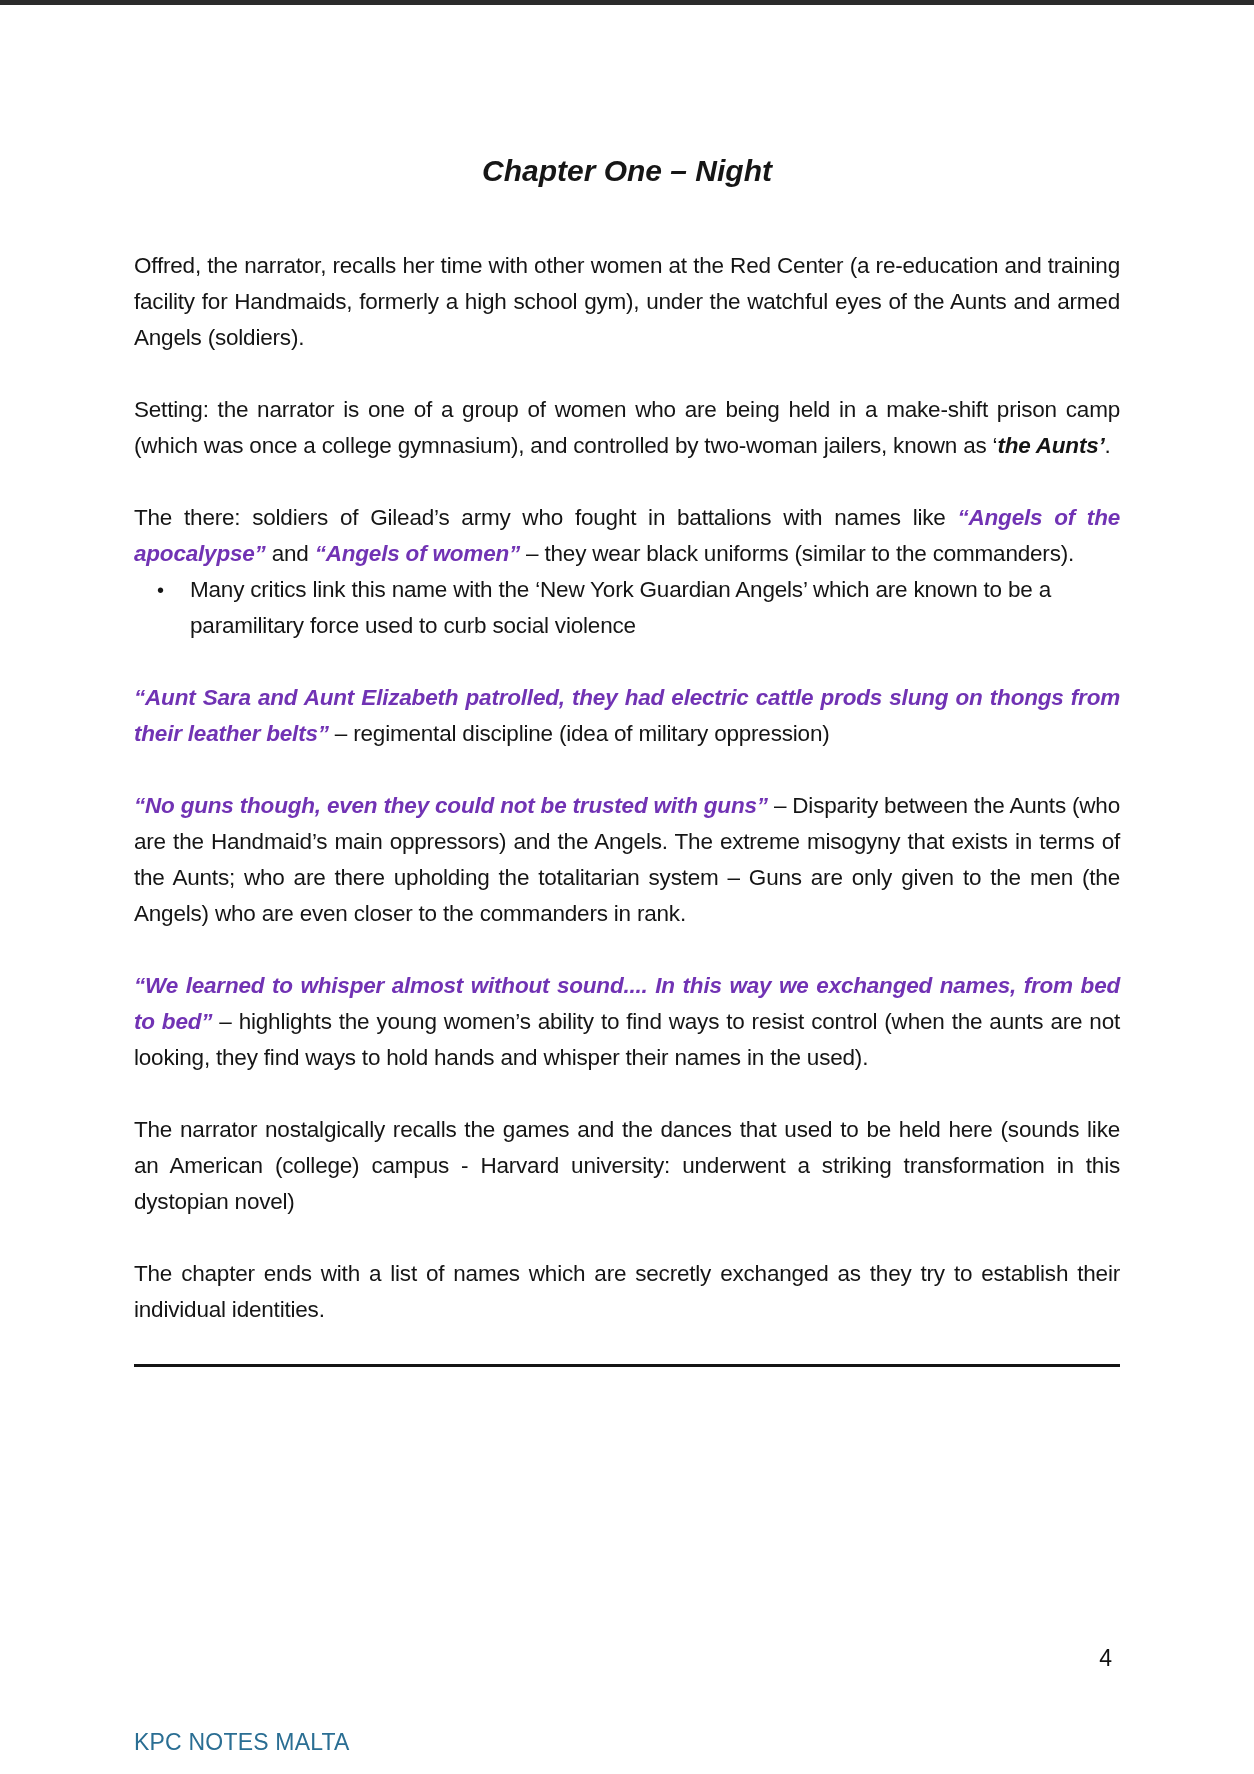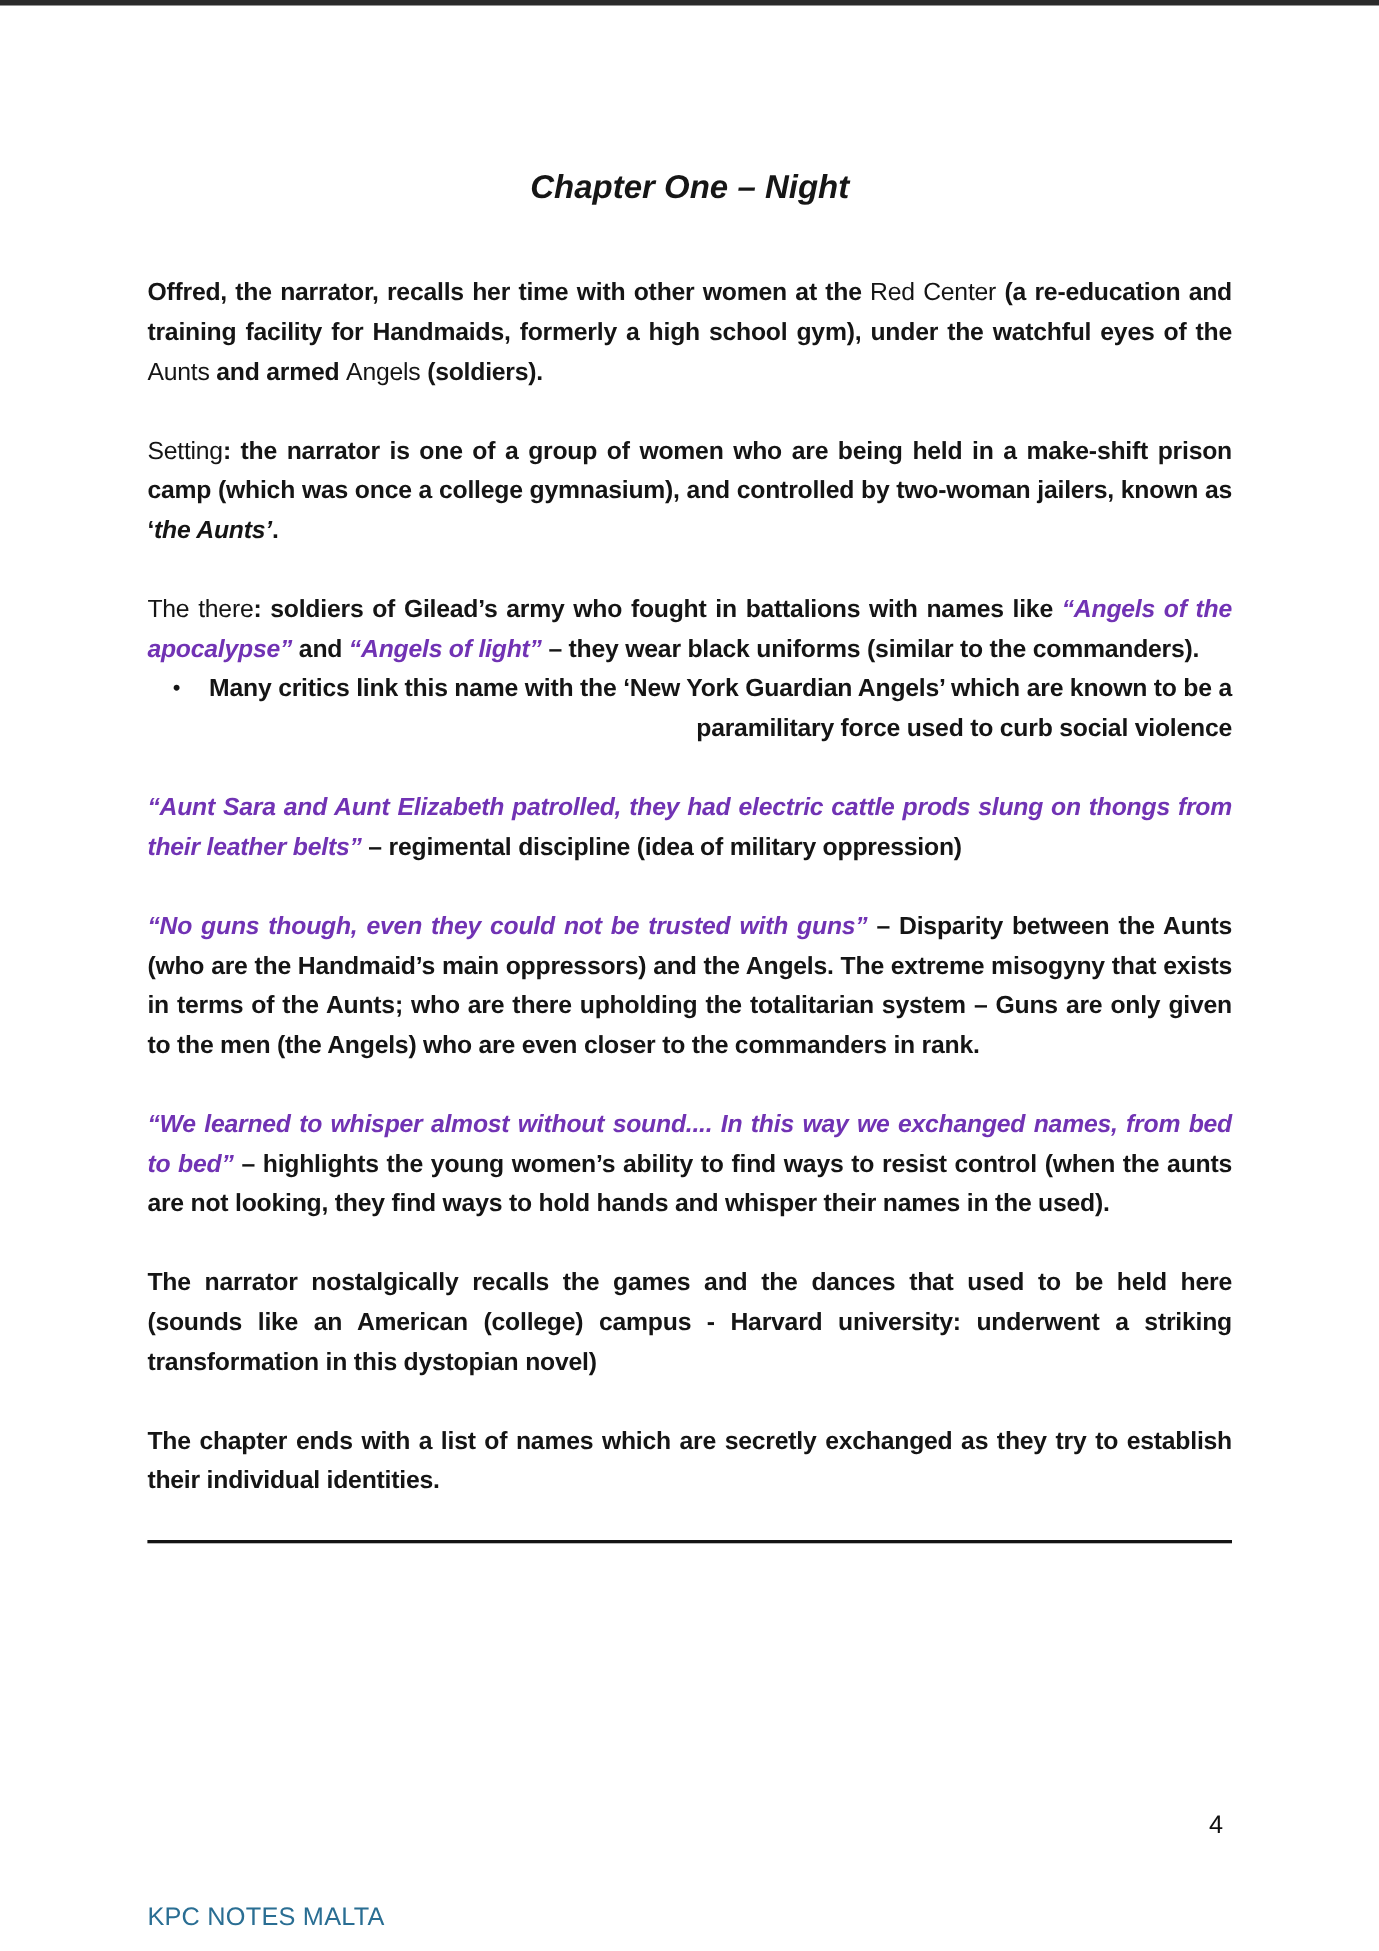--- a/index.html
+++ b/index.html
@@ -52,23 +52,23 @@
     letter-spacing: -0.2px;
   }
   .bullet-marker {
     flex: none;
     width: 33px;
     padding-left: 23px;
     font-size: 20px;
   }
   .bullet-text {
     flex: 1;
-    text-align: right;
+    text-align: left;
   }
-  .rn { font-weight: 700; }
+  .rn { font-weight: 400; }
   .rb { font-weight: 400; }
   .rbi { font-weight: 700; font-style: italic; }
   .rp  { font-weight: 700; font-style: italic; color: var(--purple, #7133b4); }
   .divider {
     border: none;
     border-top: 3px solid #141414;
     margin: 0;
     width: 100%;
   }
   .footer-brand {
@@ -92,21 +92,21 @@
 </head>
 <body>
 
 <div>
   <div class="top-border"></div>
   <div class="content">
     <h1 class="title">Chapter One – Night</h1>
     <div>
         <p class="para"><span class="rn">Offred, the narrator, recalls her time with other women at the </span><span class="rb">Red Center</span><span class="rn"> (a re-education and training facility for Handmaids, formerly a high school gym), under the watchful eyes of the </span><span class="rb">Aunts</span><span class="rn"> and armed </span><span class="rb">Angels</span><span class="rn"> (soldiers).</span></p>
         <p class="para"><span class="rb">Setting</span><span class="rn">: the narrator is one of a group of women who are being held in a make-shift prison camp (which was once a college gymnasium), and controlled by two-woman jailers, known as ‘</span><span class="rbi">the Aunts’</span><span class="rn">.</span></p>
-        <p class="para tight"><span class="rb">The there</span><span class="rn">: soldiers of Gilead’s army who fought in battalions with names like </span><span class="rp">“Angels of the apocalypse”</span><span class="rn"> and </span><span class="rp">“Angels of light”</span><span class="rn"> – they wear black uniforms (similar to the commanders).</span></p>
+        <p class="para tight"><span class="rb">The there</span><span class="rn">: soldiers of Gilead’s army who fought in battalions with names like </span><span class="rp">“Angels of the apocalypse”</span><span class="rn"> and </span><span class="rp">“Angels of women”</span><span class="rn"> – they wear black uniforms (similar to the commanders).</span></p>
         <div class="bullet-item">
           <span class="bullet-marker">•</span>
           <div class="bullet-text"><span class="rn">Many critics link this name with the ‘New York Guardian Angels’ which are known to be a paramilitary force used to curb social violence</span></div>
         </div>
         <p class="para"><span class="rp">“Aunt Sara and Aunt Elizabeth patrolled, they had electric cattle prods slung on thongs from their leather belts”</span><span class="rn"> – regimental discipline (idea of military oppression)</span></p>
         <p class="para"><span class="rp">“No guns though, even they could not be trusted with guns”</span><span class="rn"> – Disparity between the Aunts (who are the Handmaid’s main oppressors) and the Angels. The extreme misogyny that exists in terms of the Aunts; who are there upholding the totalitarian system – Guns are only given to the men (the Angels) who are even closer to the commanders in rank.</span></p>
         <p class="para"><span class="rp">“We learned to whisper almost without sound.... In this way we exchanged names, from bed to bed”</span><span class="rn"> – highlights the young women’s ability to find ways to resist control (when the aunts are not looking, they find ways to hold hands and whisper their names in the used).</span></p>
         <p class="para"><span class="rn">The narrator nostalgically recalls the games and the dances that used to be held here (sounds like an American (college) campus - Harvard university: underwent a striking transformation in this dystopian novel)</span></p>
         <p class="para"><span class="rn">The chapter ends with a list of names which are secretly exchanged as they try to establish their individual identities.</span></p>
       </div>

